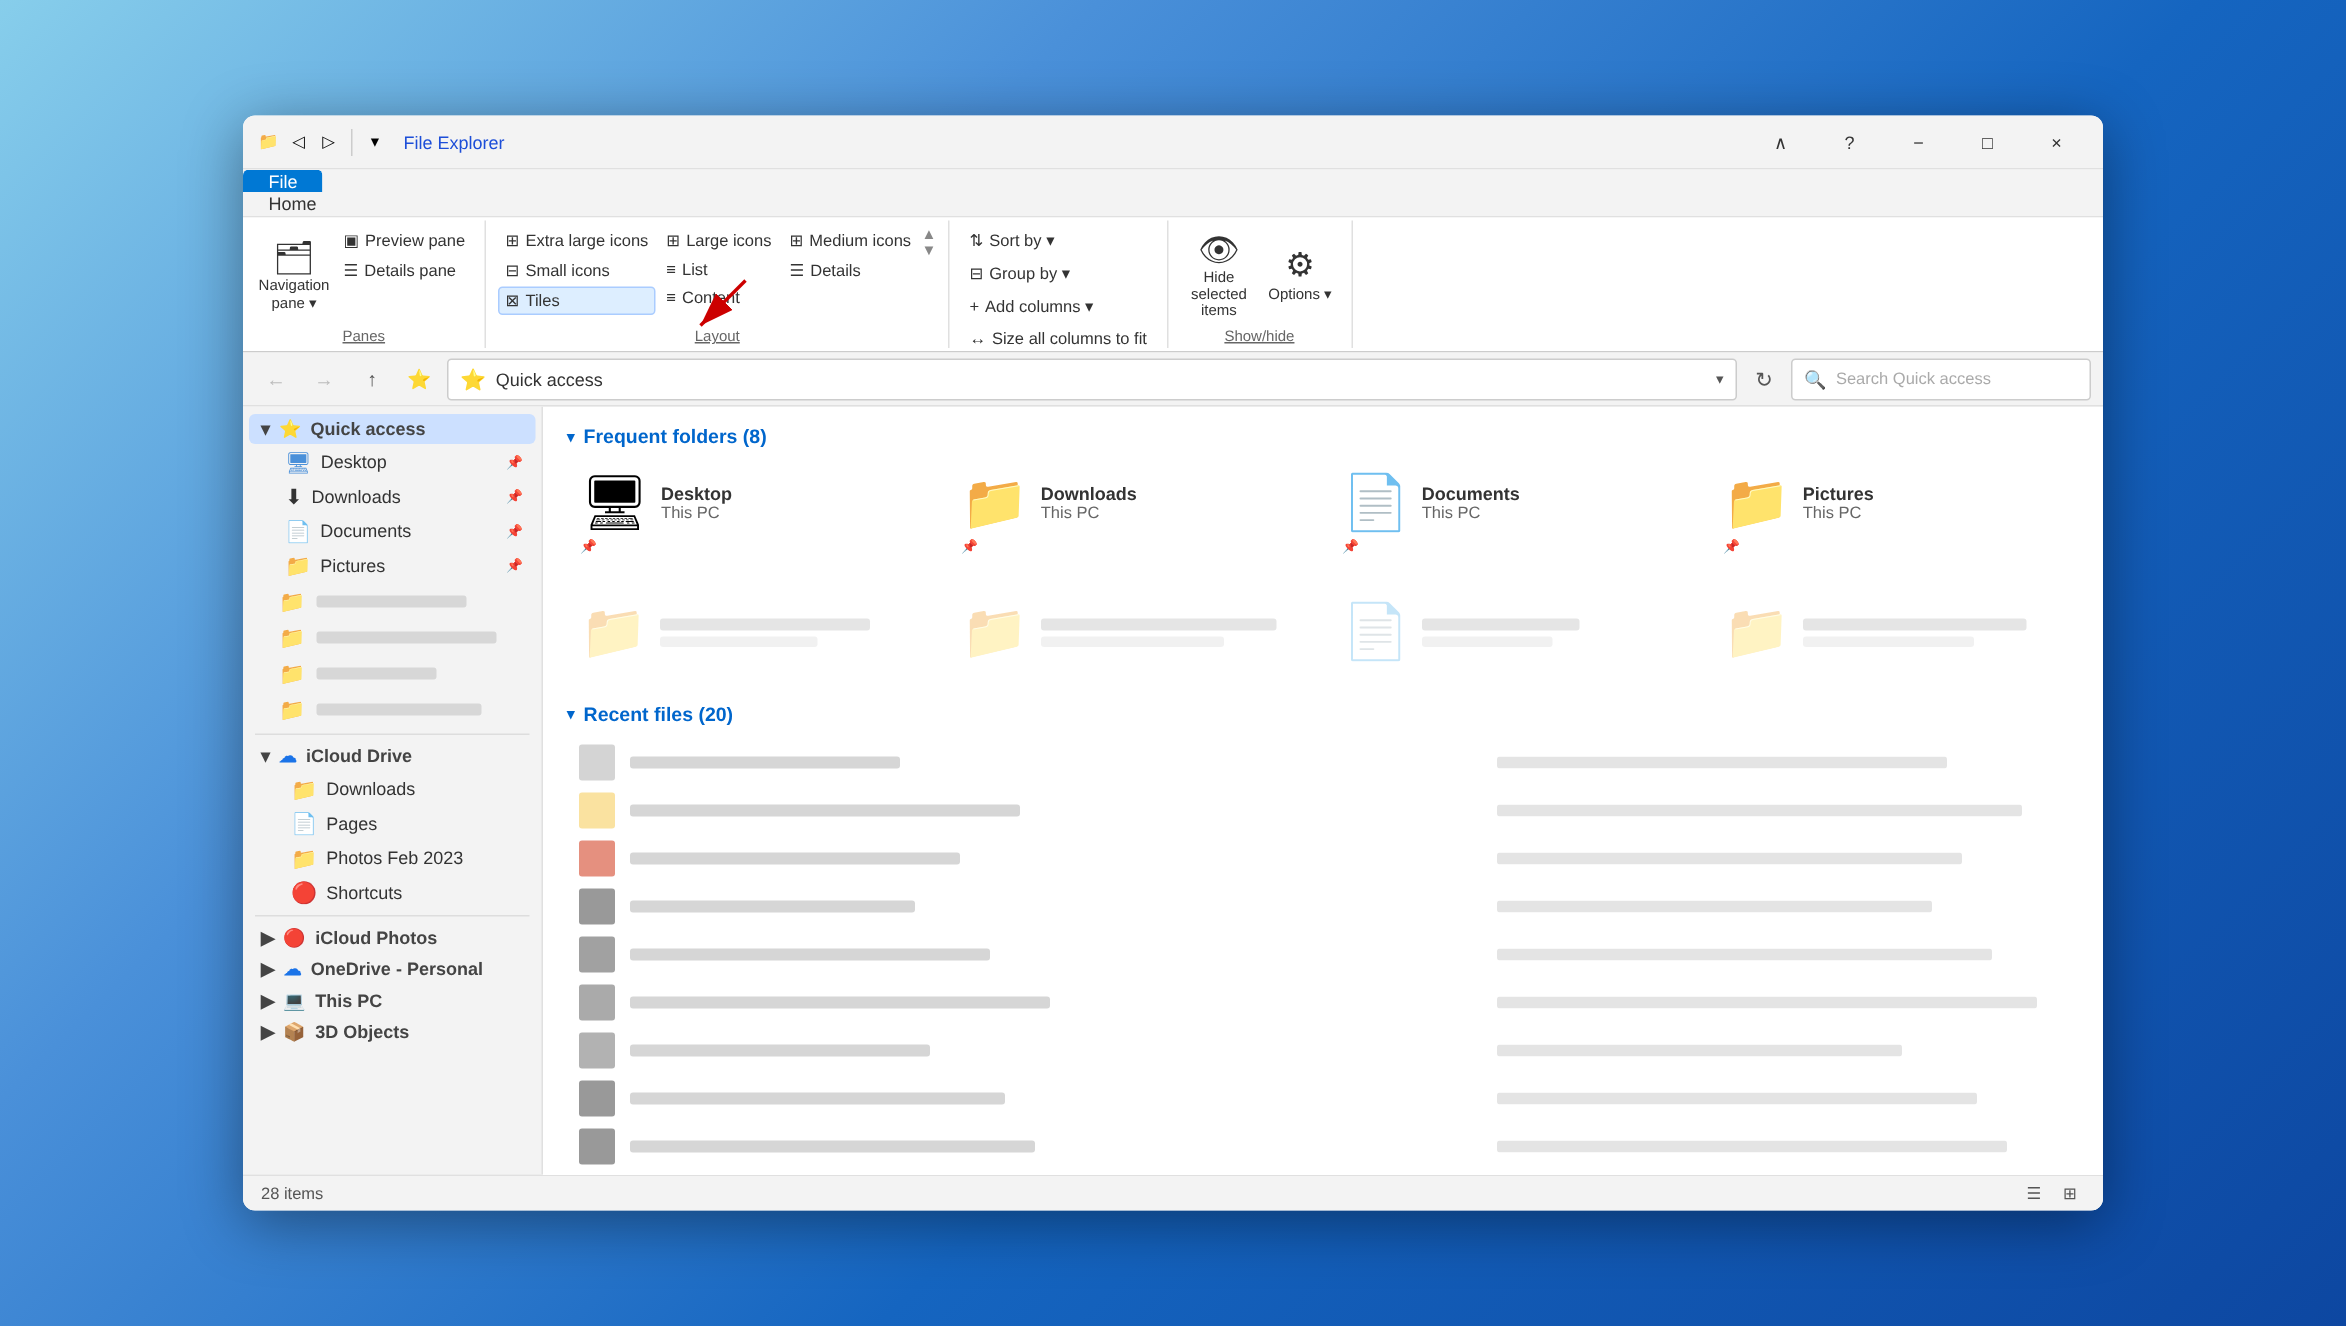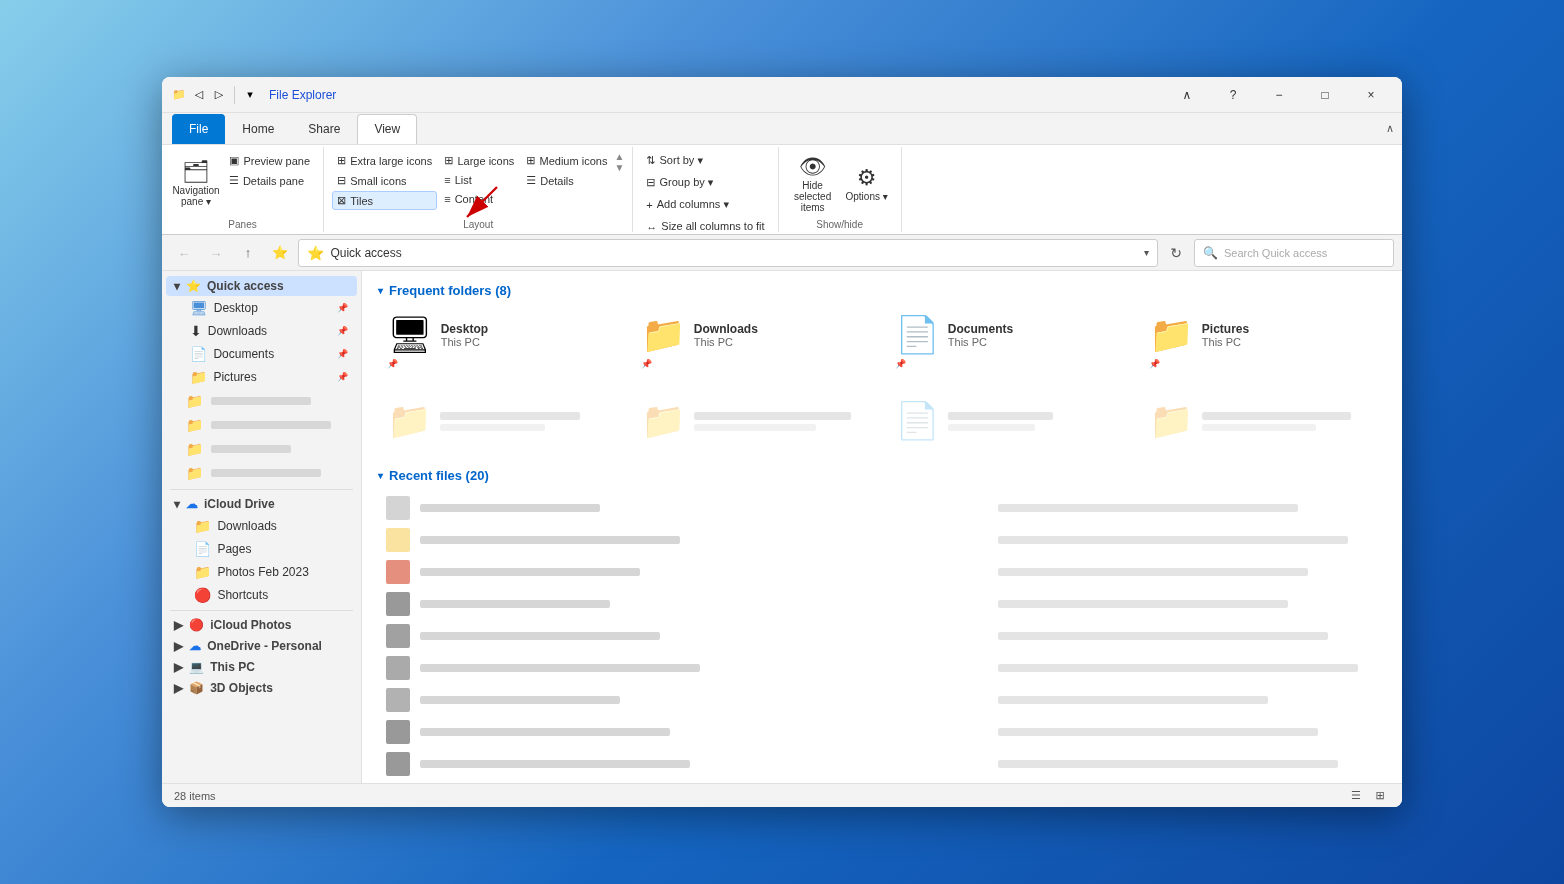--- a/index.html
+++ b/index.html
@@ -78,24 +78,25 @@
       cursor: pointer;
       color: #333;
       background: transparent;
       border: none;
     }
     
     .ribbon-tabs {
       height: 32px;
       background: #f3f3f3;
       display: flex;
-      align-items: center;
+      align-items: flex-start;
       border-bottom: 1px solid #e0e0e0;
       flex-shrink: 0;
-      padding-left: 10px;
+      padding-left: 0;
+      flex-direction: column;
     }
     .ribbon-tab {
       height: 30px;
       padding: 0 16px;
       display: flex;
       align-items: center;
       font-size: 12px;
       cursor: pointer;
       color: #333;
       border: 1px solid transparent;
@@ -147,20 +148,21 @@
       align-items: flex-start;
       flex: 1;
       gap: 2px;
     }
     .ribbon-group-label {
       font-size: 10px;
       color: #666;
       margin-top: auto;
       padding-top: 2px;
       text-align: right;
+      text-decoration: underline;
     }
     .ribbon-btn-lg {
       display: flex;
       flex-direction: column;
       align-items: center;
       justify-content: center;
       width: 52px;
       height: 66px;
       border: 1px solid transparent;
       border-radius: 3px;

